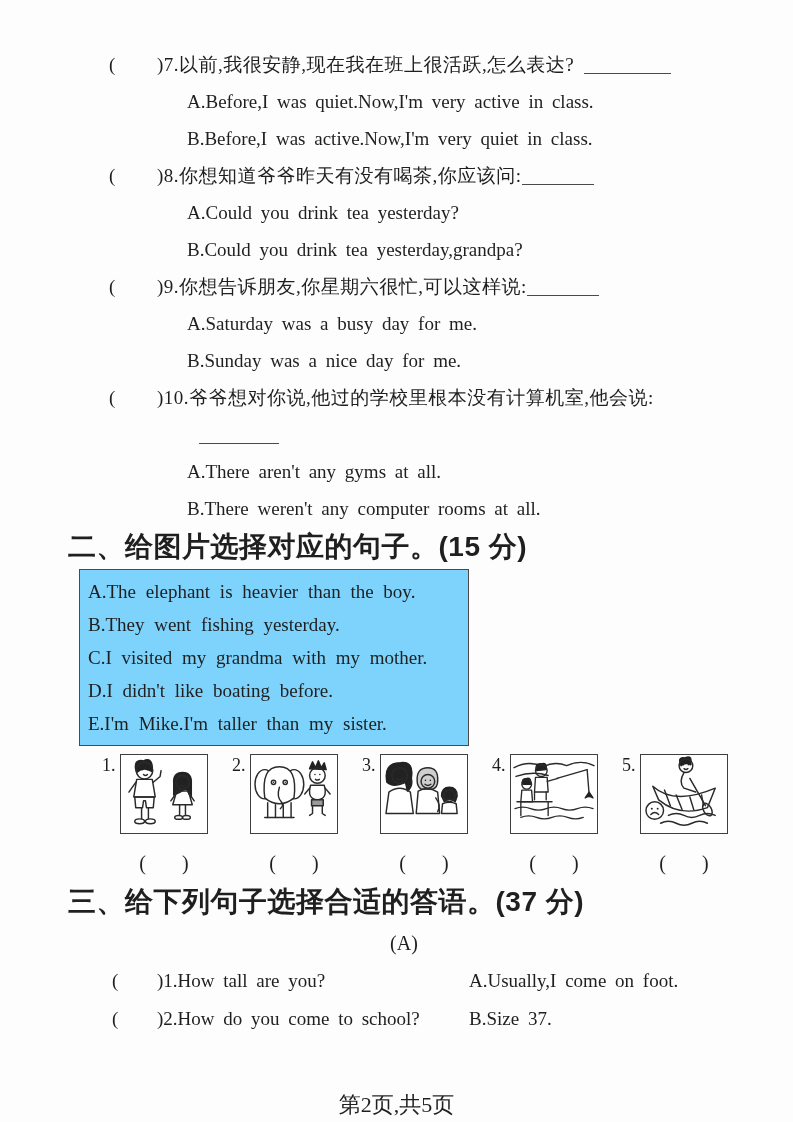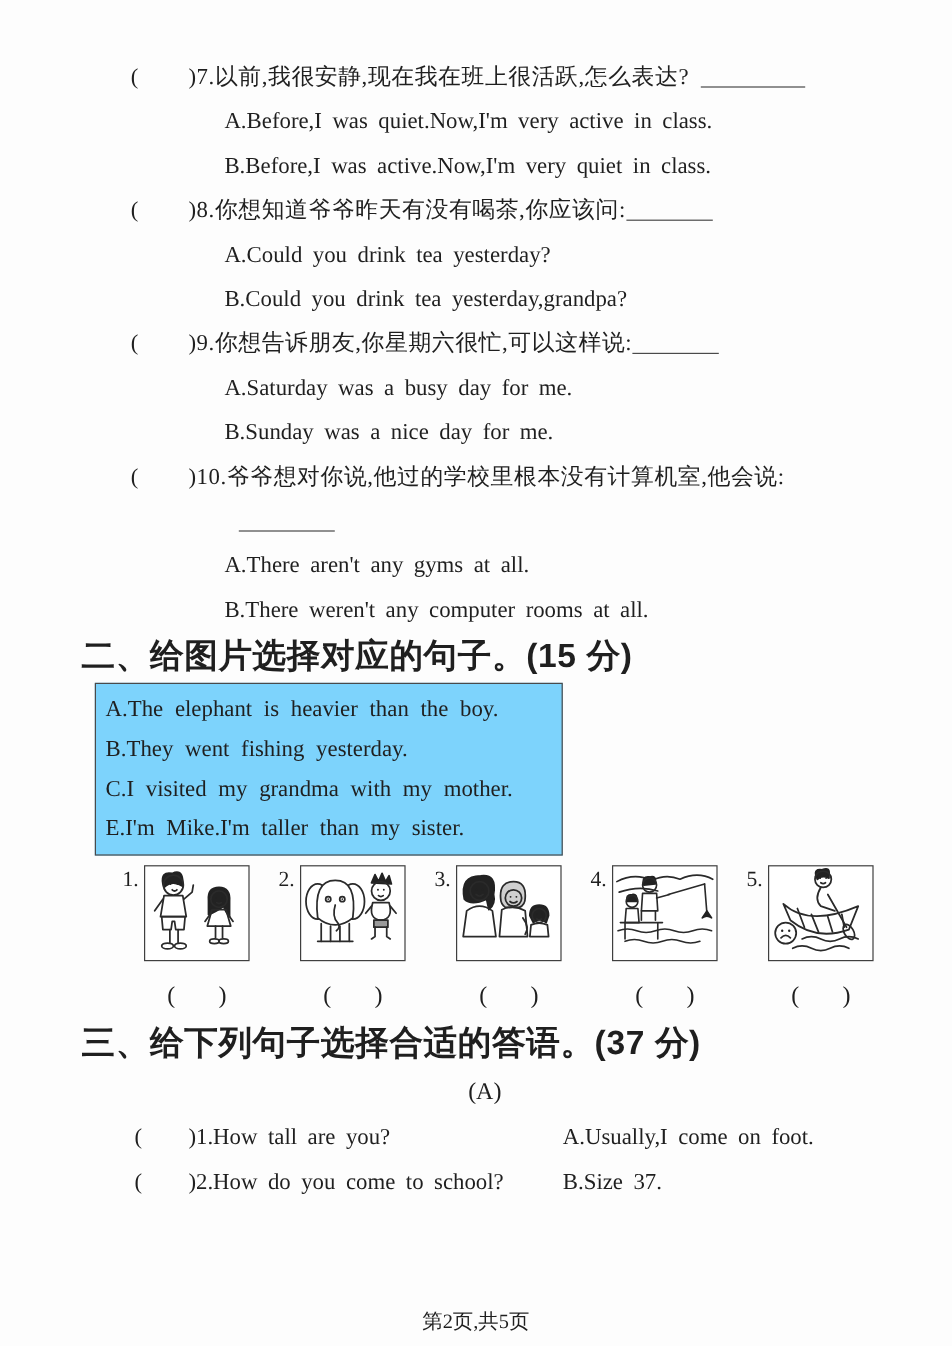--- a/index.html
+++ b/index.html
@@ -34,21 +34,21 @@
   .fig-num{width:18px;font-size:18px;line-height:22px;}
   .fig-img{width:88px;height:80px;border:1.5px solid #3f3f3f;background:#fff;box-sizing:border-box;}
   .fig-img svg{display:block;width:100%;height:100%;}
   .fig-parens{margin-left:18px;width:88px;text-align:center;margin-top:16px;font-size:20px;height:26px;line-height:26px;}
   .fig-paren-gap{display:inline-block;width:36px;}
   .p3title{margin-top:6px;}
   .group-label{width:720px;text-align:center;height:38px;line-height:38px;font-size:20px;margin-top:2px;}
   .p3row{padding-left:68px;height:38px;line-height:38px;display:flex;white-space:nowrap;word-spacing:4px;}
   .p3left{width:357px;}
   .paren-open2{display:inline-block;width:45px;}
-  .footer{position:absolute;left:0;top:1090px;width:100%;text-align:center;font-size:17px;}
+  .footer{position:absolute;left:0;top:1090px;width:100%;text-align:center;font-size:22px;}
 </style>
 </head>
 <body>
 
 <div class="content">
 
   <div class="line qline">
     <span class="paren-open">(</span><span>)7.</span><span>以前,我很安静,现在我在班上很活跃,怎么表达?</span><span class="blank bw87"></span>
   </div>
   <div class="line opt">A.Before,I was quiet.Now,I'm very active in class.</div>
@@ -74,20 +74,21 @@
   </div>
   <div class="line opt">A.There aren't any gyms at all.</div>
   <div class="line opt">B.There weren't any computer rooms at all.</div>
 
   <div class="sec-title">二、给图片选择对应的句子。(15 分)</div>
 
   <div class="sentence-box">
     <div class="sline">A.The elephant is heavier than the boy.</div>
     <div class="sline">B.They went fishing yesterday.</div>
     <div class="sline">C.I visited my grandma with my mother.</div>
+    <div class="sline">D.I didn't like boating before.</div>
     <div class="sline">E.I'm Mike.I'm taller than my sister.</div>
   </div>
 
   <div class="figures">
 
     <div class="figure">
       <div class="fig-top">
         <span class="fig-num">1.</span>
         <div class="fig-img">
           <svg viewBox="0 0 88 80">

